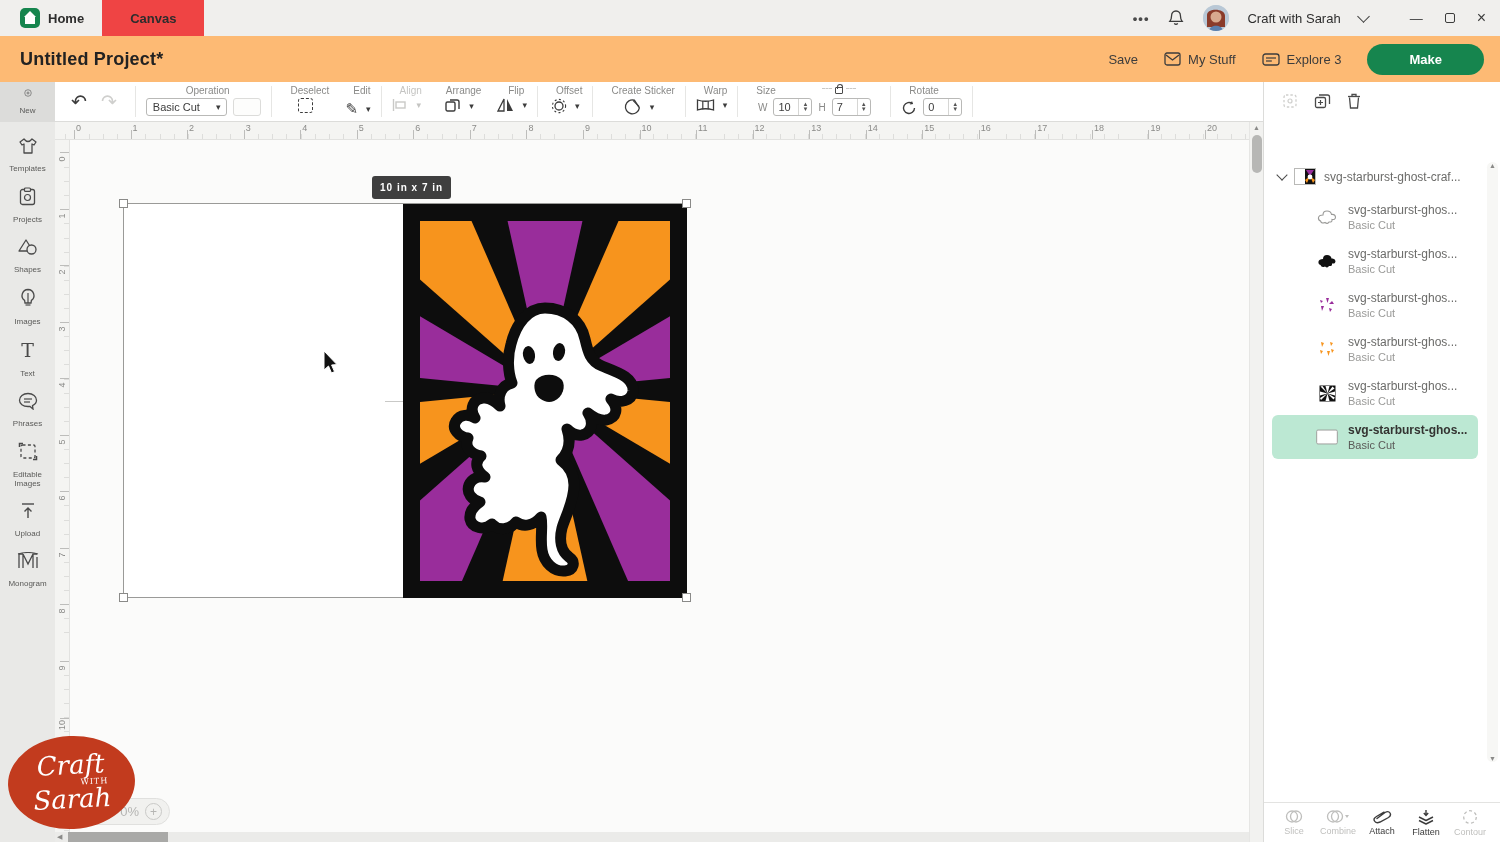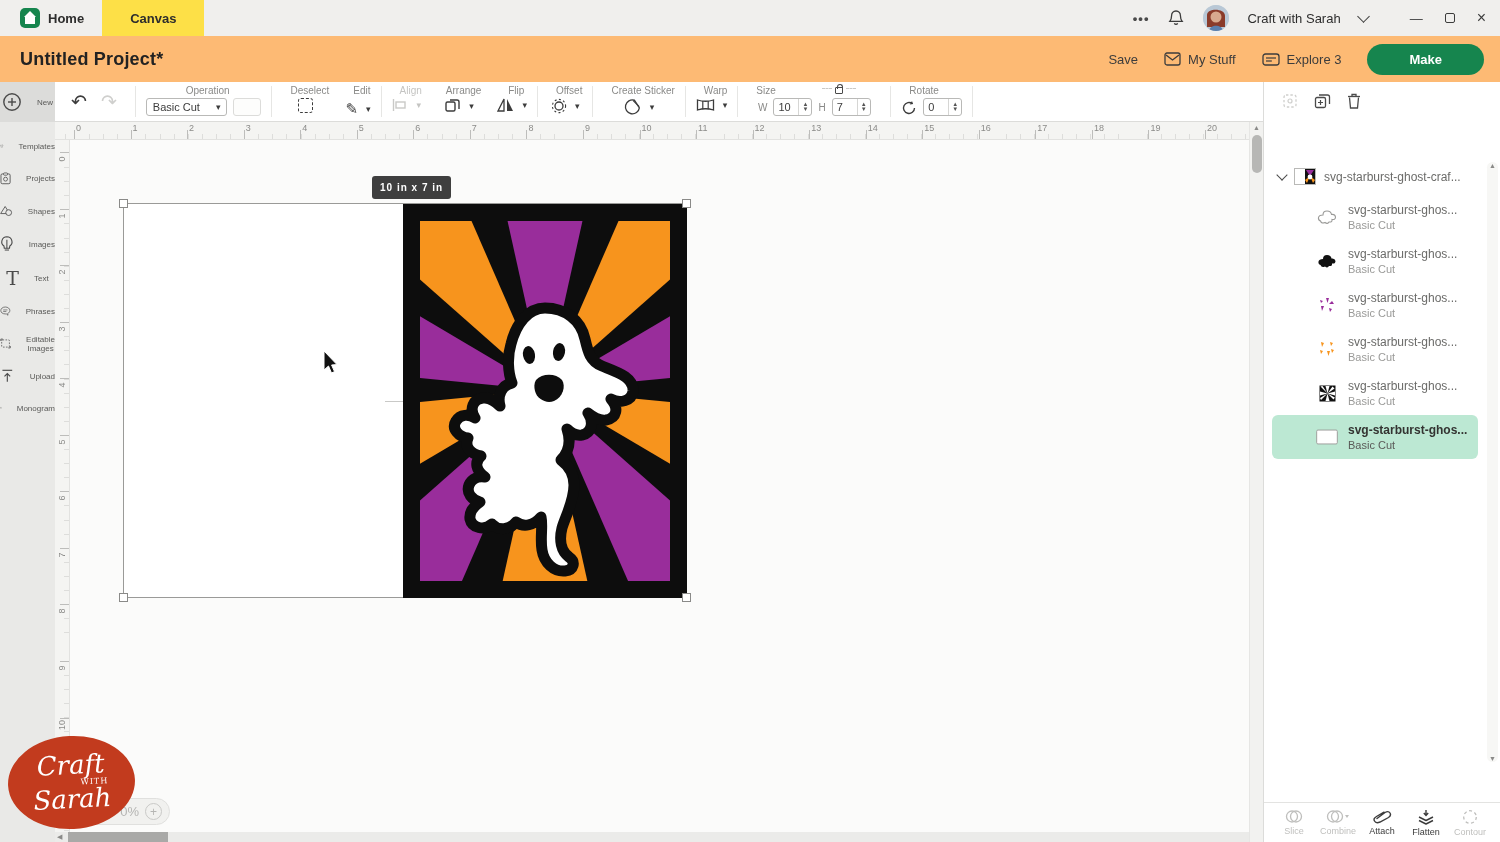--- a/index.html
+++ b/index.html
@@ -2,21 +2,21 @@
 <html><head>
 <meta charset="utf-8">
 <style>
   * { margin:0; padding:0; box-sizing:border-box; }
   html,body { width:1500px; height:842px; overflow:hidden; font-family:"Liberation Sans", sans-serif; background:#fbfbfa; }
 
   
   .titlebar { position:absolute; left:0; top:0; width:1500px; height:36px; background:#f0efed; display:flex; align-items:center; }
   .home-tab { display:flex; align-items:center; gap:8px; padding:0 18px 0 20px; height:36px; cursor:pointer; }
   .home-tab .label, .canvas-tab .label { font-size:13px; font-weight:bold; color:#2d2d2d; }
-  .canvas-tab { height:36px; background:#fde047; display:flex; align-items:center; padding:0 28px; }
+  .canvas-tab { height:36px; background:#ef4444; display:flex; align-items:center; padding:0 28px; }
   .house-ico { width:20px; height:20px; background:#16854E; border-radius:5px; position:relative; }
   .house-ico:before { content:""; position:absolute; left:5px; top:9px; width:10px; height:7px; background:#fff; }
   .house-ico:after { content:""; position:absolute; left:4px; top:3px; width:0; height:0; border-left:6px solid transparent; border-right:6px solid transparent; border-bottom:6px solid #fff; }
   .tb-right { margin-left:auto; display:flex; align-items:center; gap:18px; padding-right:14px; }
   .ellipsis { color:#4a4a4a; font-size:13px; letter-spacing:1px; font-weight:bold; }
   .avatar { width:26px; height:26px; border-radius:50%; overflow:hidden; background:#cfd8dc; }
   .username { font-size:13px; color:#2d2d2d; }
   .win-btns { display:flex; align-items:center; gap:22px; margin-left:24px; color:#3c3c3c; font-size:13px; }
   .chev { width:9px; height:9px; border-right:1.6px solid #3c3c3c; border-bottom:1.6px solid #3c3c3c; transform:rotate(45deg); margin-top:-4px; }
   .win-max { width:10px; height:10px; border:1.4px solid #3c3c3c; border-radius:2px; }
@@ -45,21 +45,21 @@
   .axis { font-size:10px; color:#8a8a88; }
   .lockwrap { position:absolute; top:1px; left:50%; transform:translateX(8px); display:flex; align-items:center; gap:3px; }
   .lock { width:8px; height:7px; border:1.2px solid #4a4a4a; border-radius:1px; position:relative; margin-top:4px; }
   .lock:before { content:""; position:absolute; left:1px; top:-4px; width:4px; height:4px; border:1.2px solid #4a4a4a; border-bottom:none; border-radius:3px 3px 0 0; }
   .lockline { width:10px; border-top:1px dashed #c9c9c7; }
   .dashed-sq { width:15px; height:15px; border:1.4px dashed #3c3c3c; border-radius:3px; }
   .undo-g { display:flex; align-items:center; gap:14px; padding:0 16px; font-size:19px; color:#3c3c3c; }
 
   
   .sidebar { position:absolute; left:0; top:82px; width:55px; height:760px; background:#e9e9e7; }
-  .sb-item { width:55px; display:flex; flex-direction:row; align-items:center; justify-content:center; gap:15px; padding:7px 0; cursor:pointer; }
+  .sb-item { width:55px; display:flex; flex-direction:column; align-items:center; justify-content:center; gap:9px; padding:7px 0; cursor:pointer; }
   .sb-item.first { background:#dcdcda; height:40px; }
   .sb-label { font-size:8px; color:#5a5a58; text-align:center; line-height:9px; }
   .sb-ico { color:#4a4a4a; }
 
   
   .canvas-vp { position:absolute; left:55px; top:122px; width:1208px; height:720px; background:#fbfbfa; overflow:hidden; }
   .h-ruler { position:absolute; left:0; top:0; width:1194px; height:18px; background:#f4f4f2; border-bottom:1px solid #e2e2e0;
              background-image:repeating-linear-gradient(to right, transparent 0 13.1px, #dddddb 13.1px 14.1px); background-position:21px bottom; background-size:100% 5px; background-repeat:repeat-x; }
   .h-ruler span { position:absolute; top:1px; font-size:9px; color:#8b8b89; }
   .v-ruler { position:absolute; left:0; top:18px; width:15px; height:692px; background:#f4f4f2; border-right:1px solid #e2e2e0;

